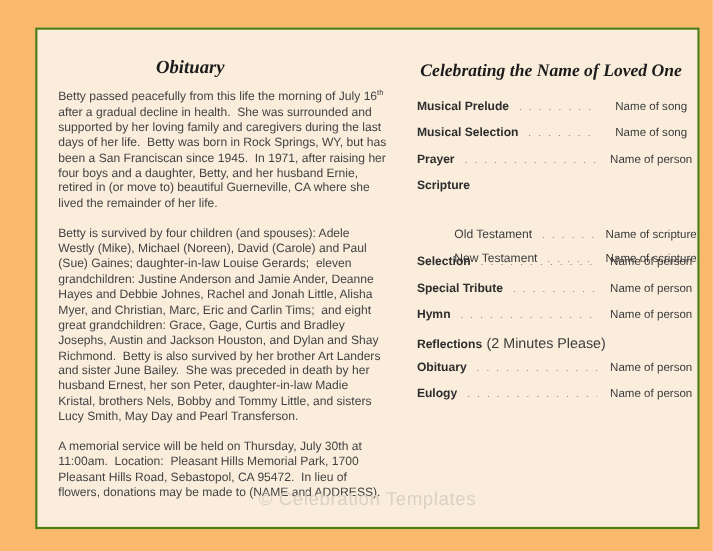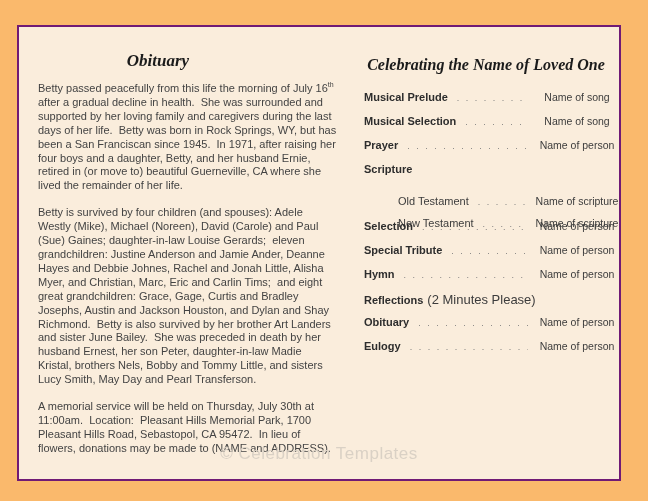--- a/index.html
+++ b/index.html
@@ -5,25 +5,25 @@
   html, body { margin: 0; padding: 0; }
   body {
     width: 648px; height: 501px;
     position: relative;
     background: #fab96c;
     font-family: "Liberation Sans", sans-serif;
     overflow: hidden;
   }
   .sheet {
     position: absolute;
-    left: 17px; top: 25px;
+    left: 32px; top: 25px;
     width: 604px; height: 456px;
     box-sizing: border-box;
     background: #faeddc;
-    border: 2px solid #701a75;
+    border: 2px solid #4d7c0f;
   }
   
   .col-left {
     position: absolute;
     left: 19px; top: 24px;
     width: 299px;
   }
   .obit-heading {
     width: 240px;
     margin: 0 0 11px 0;
@@ -94,21 +94,21 @@
   .pvalue {
     flex: none;
     width: 86px;
     font-size: 10.5px;
     color: #3c3c3c;
     white-space: nowrap;
     text-align: center;
   }
   .prow.indent { padding-left: 34px; }
   .prow.indent .plabel { font-weight: normal; color: #3c3c3c; margin-top: 19px; }
-  .prow.tight { margin-bottom: 2px; }
+  .prow.tight { margin-bottom: 14px; }
   .prow.subgap { margin-bottom: 11px; }
   
   .watermark {
     position: absolute;
     left: 50%; top: 417px;
     transform: translateX(-50%);
     font-size: 17px;
     letter-spacing: 0.5px;
     color: #dad1c5;
     white-space: nowrap;

